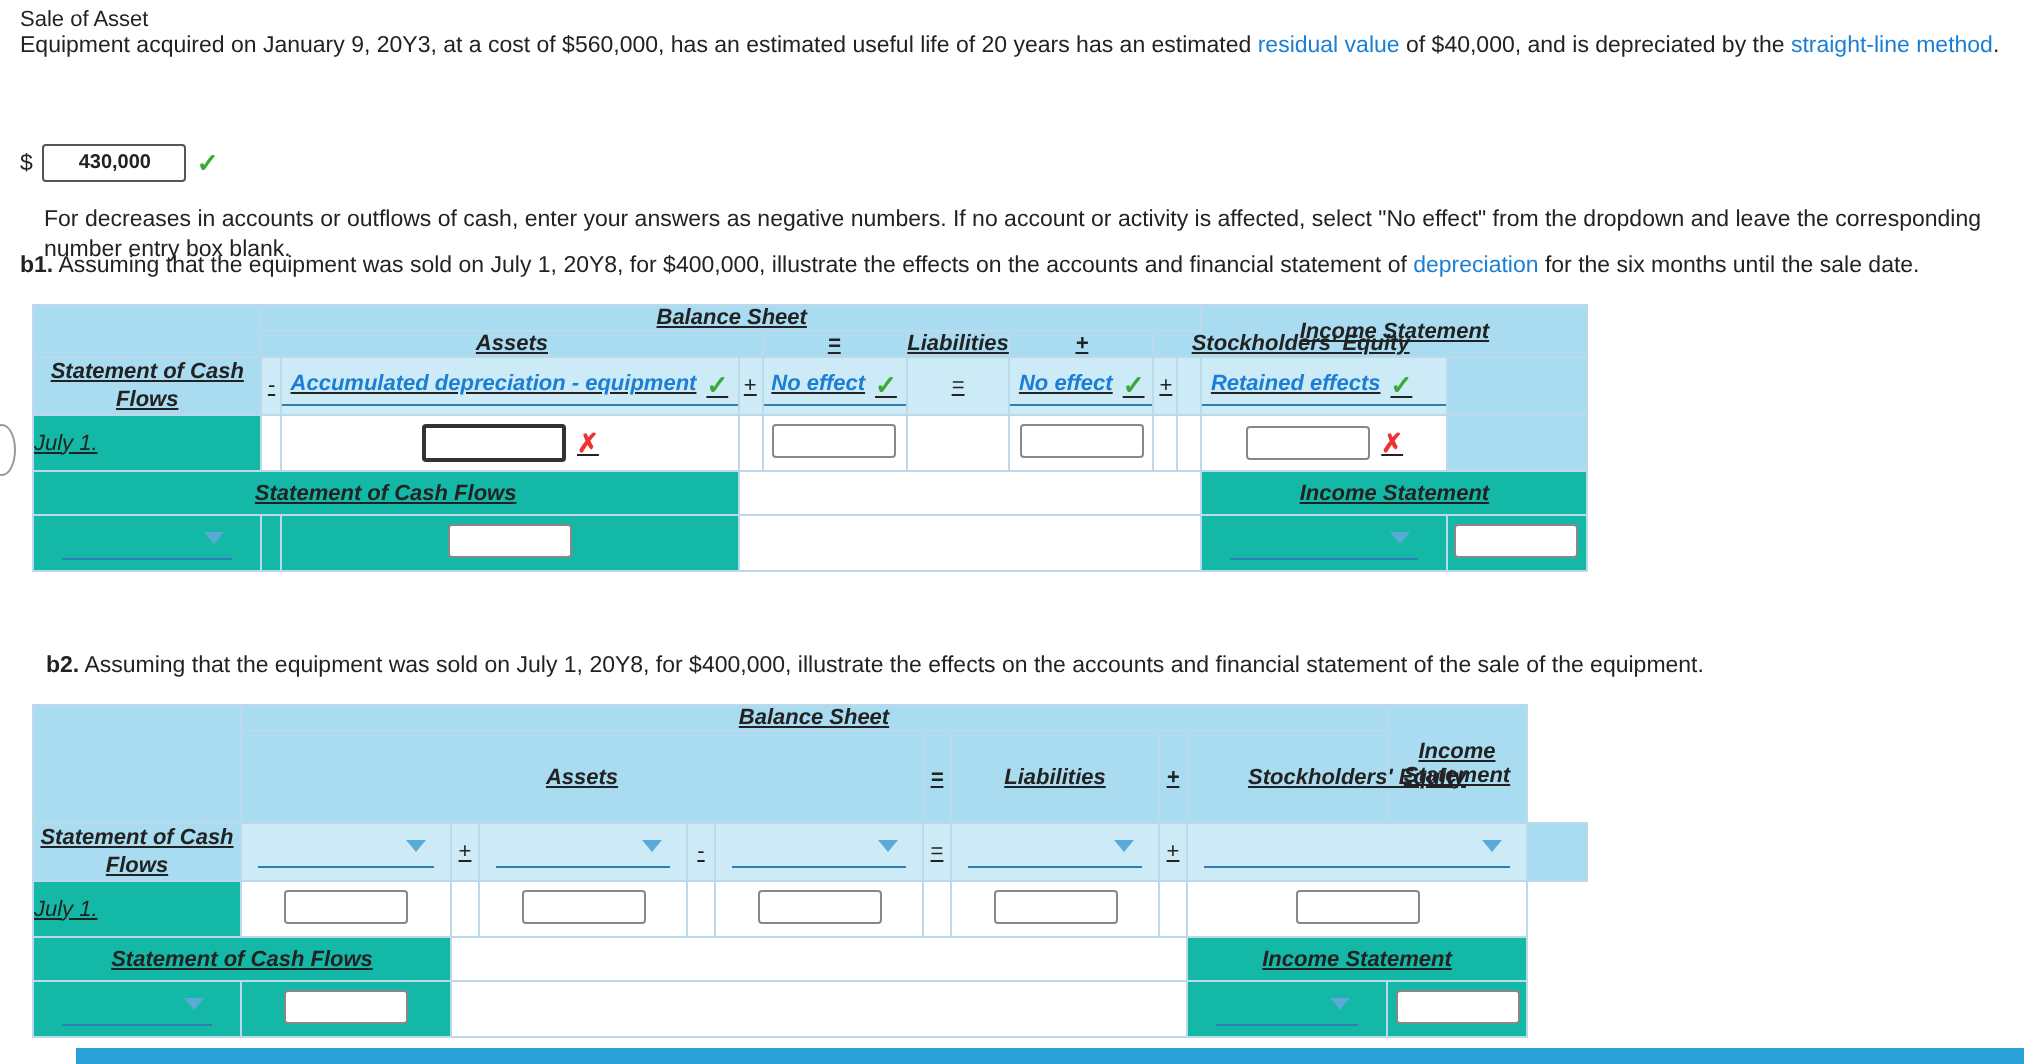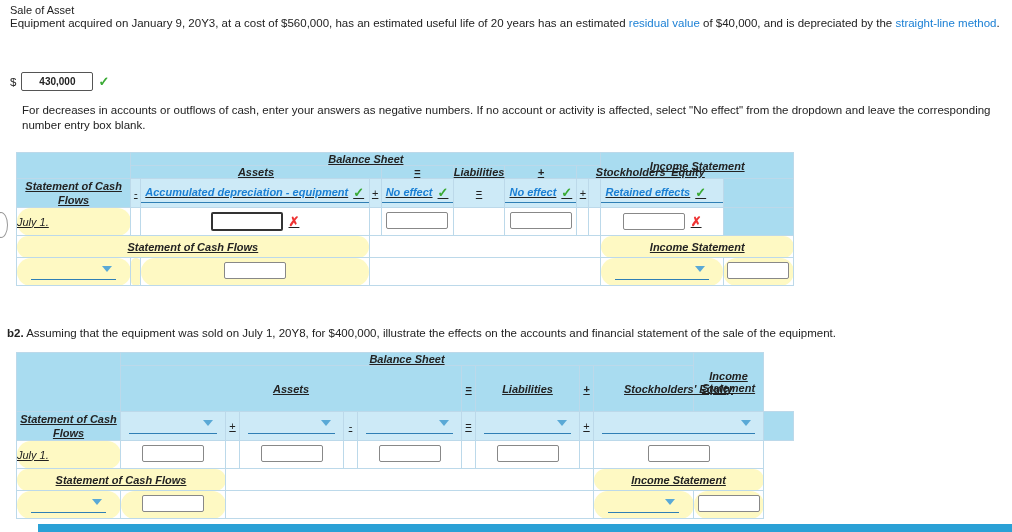--- a/index.html
+++ b/index.html
@@ -59,21 +59,21 @@
     text-decoration: underline;
   }
   table.grid td {
     border: 1px solid #bcd9ea;
     padding: 0;
     vertical-align: middle;
   }
   .hdrblue { background: #a9dcf0; }
   .hdrlight { background: #cdeaf7; }
   .white { background: #ffffff; }
-  .rowblue { background: #fef9c3; border-radius: 14px; }
+  .rowblue { background: #14b8a6; }
   .cellpad { padding: 4px 6px; }
   .ctr { text-align: center; }
   .bolditalic { font-weight: bold; font-style: italic; }
   .italic { font-style: italic; }
 
   .inputbox {
     width: 62px; height: 17px;
     border: 1px solid #888;
     background: #fff;
     border-radius: 2px;
@@ -141,20 +141,24 @@
 
 
   <div class="ans-row" style="left:10px; top:72px;">
     <span class="dollar">$</span>
     <div class="ansbox">430,000</div>
     <span class="check">✓</span>
   </div>
 
   <div class="para" style="left:22px; top:103px; width:995px;">For decreases in accounts or outflows of cash, enter your answers as negative numbers. If no account or activity is affected, select "No effect" from the dropdown and leave the corresponding number entry box blank.</div>
 
+  <div class="para" style="left:10px; top:126px; width:990px;">
+    <b class="lbl">b1.</b>
+    <span>Assuming that the equipment was sold on July 1, 20Y8, for $400,000, illustrate the effects on the accounts and financial statement of </span><span class="link">depreciation</span><span> for the six months until the sale date.</span>
+  </div>
 
   <table class="grid" style="left:16px; top:152px; width:778px;">
     <colgroup>
       <col style="width:114px">
         <col style="width:10px">
         <col style="width:214px">
         <col style="width:12px">
       <col style="width:70px">
         <col style="width:12px">
         <col style="width:70px">
@@ -249,21 +253,21 @@
       <td class="rowblue" style="padding:0 14px;">
         <div class="dropdown">
               <span class="caret"></span>
             </div>
       </td>
       <td class="rowblue ctr"><span class="inputbox"></span></td>
     </tr>
   </tbody>
     </table>
 
-  <div class="para" style="left:7px; top:326px; width:990px;">
+  <div class="para" style="left:23px; top:326px; width:990px;">
     <b class="lbl">b2.</b>
     <span>Assuming that the equipment was sold on July 1, 20Y8, for $400,000, illustrate the effects on the accounts and financial statement of the sale of the equipment.</span>
   </div>
 
   <table class="grid" style="left:16px; top:352px; width:778px;">
     <colgroup>
       <col style="width:104px">
         <col style="width:105px">
         <col style="width:14px">
         <col style="width:104px">

